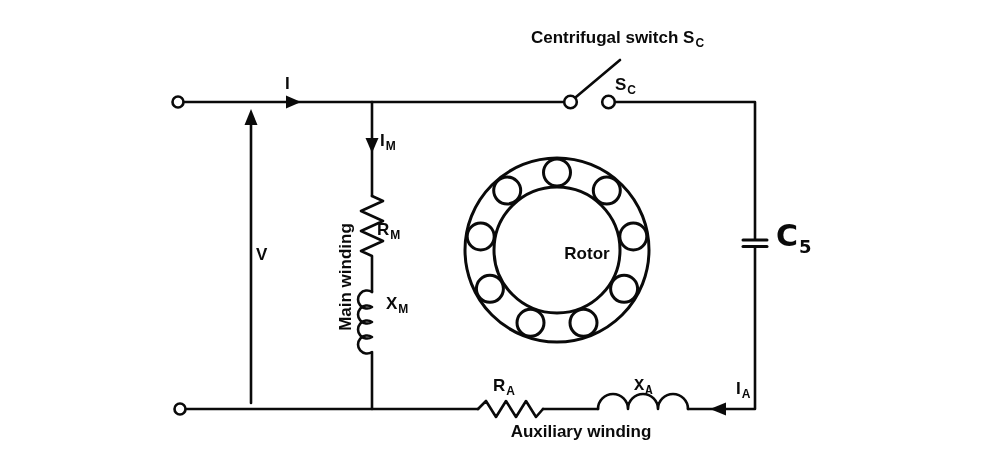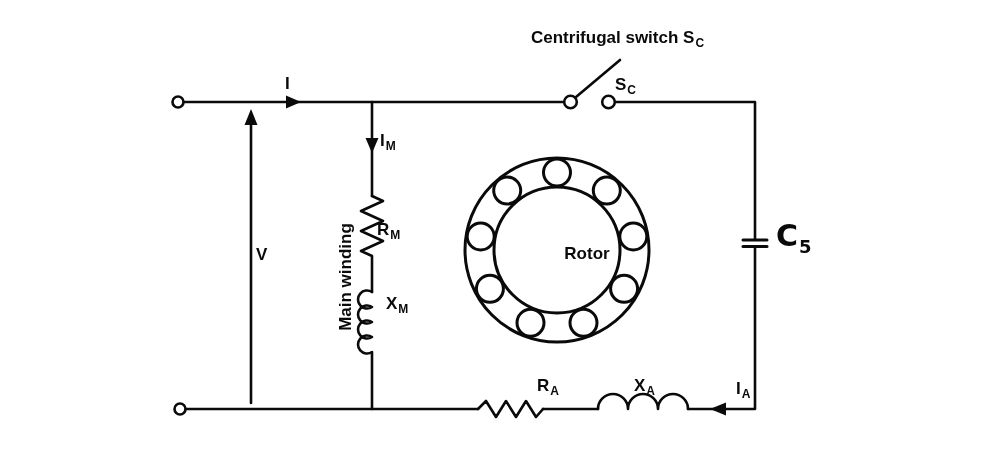--- a/index.html
+++ b/index.html
@@ -106,22 +106,23 @@
 
   <div class="label" style="left:386px;top:294px;"><span>X</span><span class="s">M</span></div>
 
   <div class="label rot" style="left:346px;top:277px;"><span>Main winding</span></div>
 
 
   <div class="label" style="left:256px;top:245px;"><span>V</span></div>
 
   <div class="label center" style="left:557px;top:254px;margin-left:30px;"><span>Rotor</span></div>
 
-  <div class="label" style="left:493px;top:376px;margin-left:44px;"><span>R</span><span class="s">A</span></div>
+  <div class="label" style="left:493px;top:376px;"><span>R</span><span class="s">A</span></div>
 
-  <div class="label" style="left:634px;top:376px;"><span>X</span><span class="s">A</span></div>
+  <div class="label" style="left:634px;top:376px;font-family:Liberation Mono, monospace;"><span>X</span><span class="s">A</span></div>
 
   <div class="label" style="left:736px;top:379px;"><span>I</span><span class="s">A</span></div>
 
+  <div class="label center" style="left:581px;top:432px;"><span>Auxiliary winding</span></div>
 
   <div class="label cap-label" style="left:776px;top:218px;text-align:right;"><span>C</span><span class="s">5</span></div>
 
 </div>
 
 </body></html>

